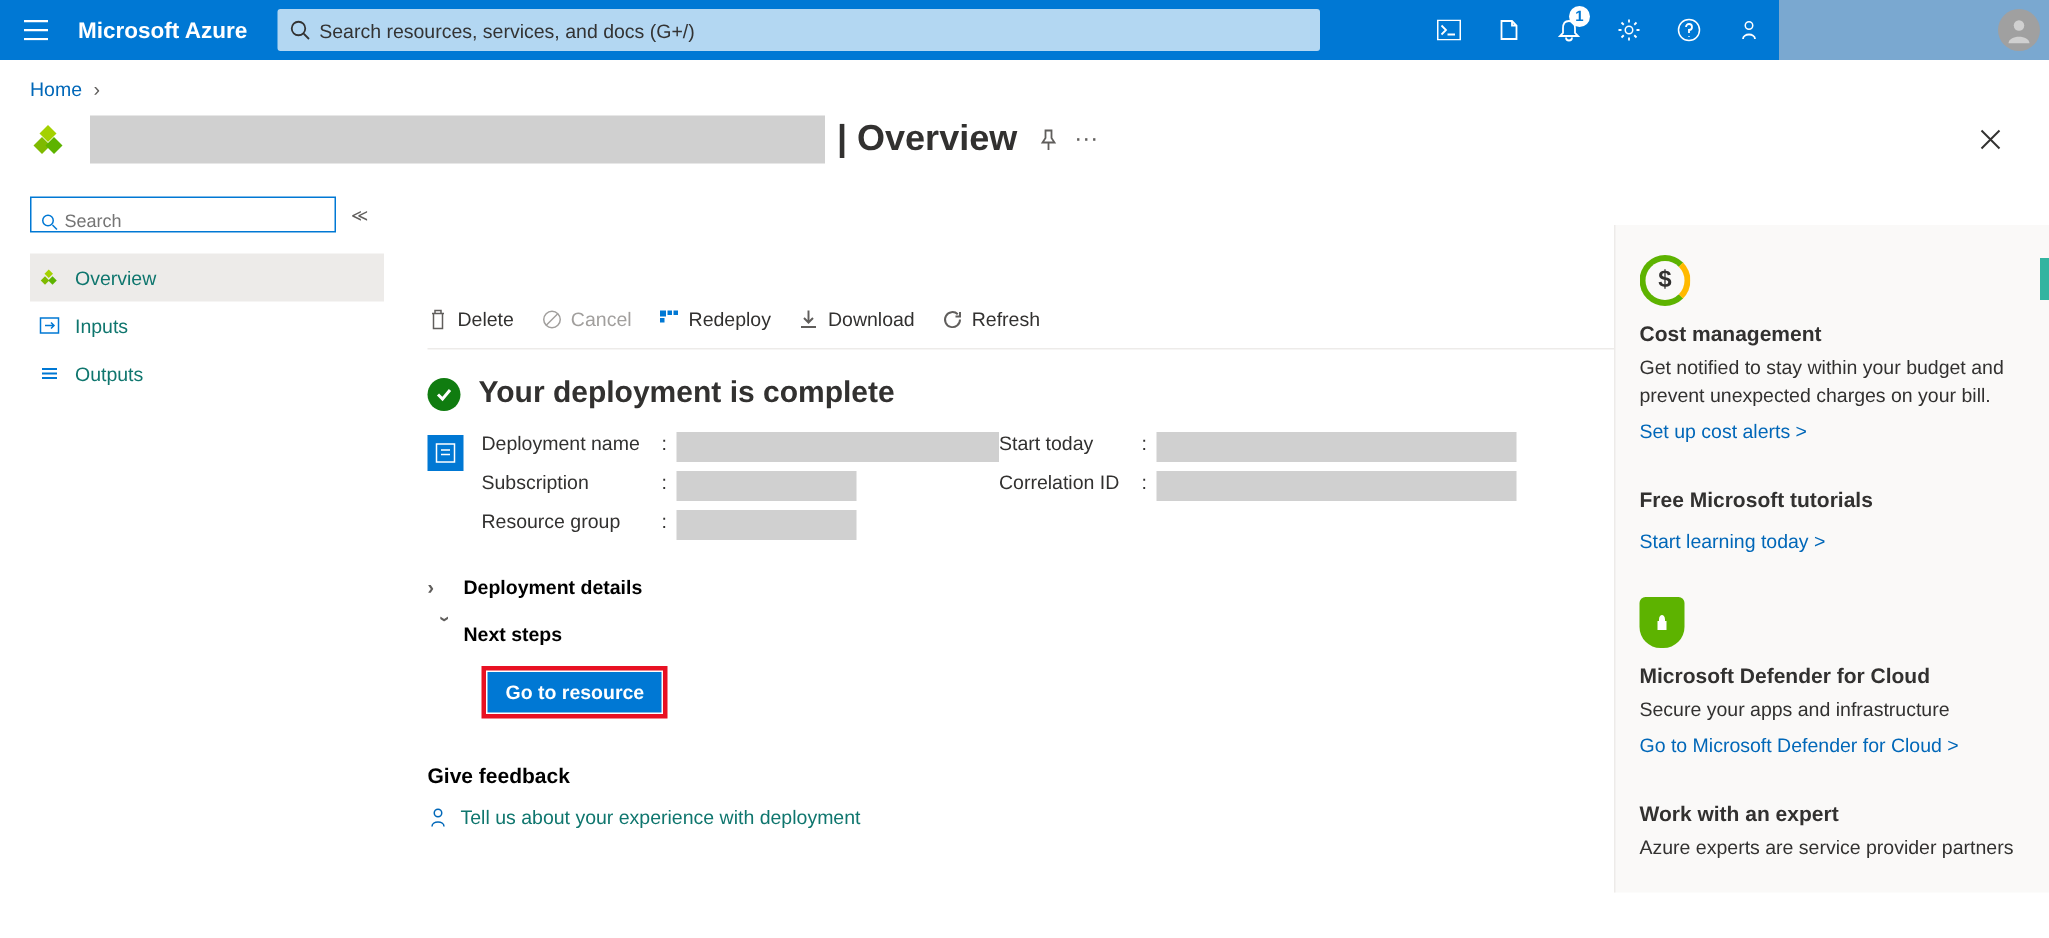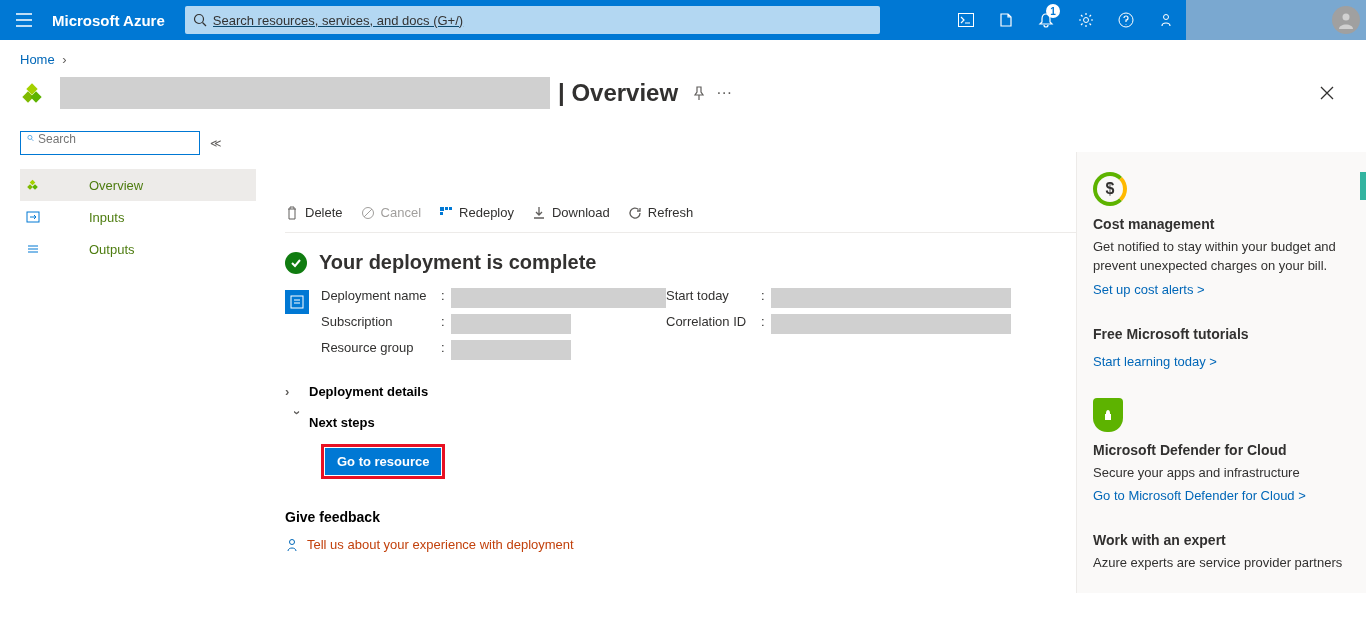--- a/index.html
+++ b/index.html
@@ -3,21 +3,21 @@
 <meta charset="utf-8">
 <style>
 * { margin: 0; padding: 0; box-sizing: border-box; font-family: "Segoe UI", -apple-system, sans-serif; }
 body { background: #fff; overflow: hidden; width: 1366px; height: 625px; }
 
 
 .top-header { background: #0078d4; height: 40px; display: flex; align-items: center; color: #fff; }
 .hamburger { width: 48px; display: flex; justify-content: center; cursor: pointer; }
 .brand { font-size: 15px; font-weight: 600; padding: 0 20px 0 4px; }
 .search-bar { flex: 0 0 695px; background: #b3d7f2; height: 28px; border-radius: 2px; display: flex; align-items: center; padding: 0 8px; }
-.search-bar input { background: transparent; border: none; outline: none; flex: 1; font-size: 13px; color: #0c4a6e; text-decoration: underline; }
+.search-bar input { background: transparent; border: none; outline: none; flex: 1; font-size: 13px; color: #a21caf; }
 .search-bar input::placeholder { color: #333; }
 .top-right { margin-left: auto; display: flex; align-items: center; height: 100%; }
 .top-icon { width: 40px; height: 40px; display: flex; justify-content: center; align-items: center; cursor: pointer; position: relative; }
 .notif-badge { position: absolute; top: 4px; right: 6px; background: #fff; color: #0078d4; border-radius: 50%; width: 14px; height: 14px; font-size: 10px; display: flex; justify-content: center; align-items: center; font-weight: 600; }
 .user-box { width: 180px; height: 40px; background: #7aa8d0; display: flex; align-items: center; justify-content: flex-end; padding-right: 6px; }
 .avatar { width: 28px; height: 28px; background: #a0a0a0; border-radius: 50%; display: flex; justify-content: center; align-items: center; }
 
 
 .breadcrumb { padding: 12px 20px 4px 20px; font-size: 13px; color: #0067b8; }
 .breadcrumb span { cursor: pointer; }
@@ -31,25 +31,25 @@
 .pin-icon { margin-left: 14px; cursor: pointer; color: #605e5c; }
 .ellipsis { margin-left: 10px; cursor: pointer; color: #605e5c; }
 .close-x { margin-left: auto; margin-right: 12px; cursor: pointer; color: #323130; font-size: 16px; }
 .subtype { padding: 0 20px 8px 60px; font-size: 12px; color: #605e5c; margin-top: -6px; }
 
 
 .main-layout { display: flex; height: calc(625px - 130px); }
 
 
 .sidebar { width: 259px; border-right: none; padding: 6px 0 0 20px; }
-.side-search { border: 1px solid #0078d4; height: 24px; width: 180px; display: flex; align-items: flex-start; padding: 0 6px; }
+.side-search { border: 1px solid #0078d4; height: 24px; width: 204px; display: flex; align-items: flex-end; padding: 0 6px; }
 .side-search input { border: none; outline: none; font-size: 12px; flex: 1; }
 .collapse-chev { display: inline-flex; margin-left: 10px; color: #605e5c; cursor: pointer; font-size: 11px; }
 .side-search-row { display: flex; align-items: center; margin-bottom: 14px; }
-.nav-item { display: flex; align-items: center; height: 32px; padding-left: 4px; font-size: 13px; color: #4d7c0f; cursor: pointer; gap: 39px; }
+.nav-item { display: flex; align-items: center; height: 32px; padding-left: 4px; font-size: 13px; color: #0f766e; cursor: pointer; }
 .nav-item.active { background: #edebe9; width: 236px; }
 .nav-icon { width: 18px; display: flex; justify-content: center; margin-right: 8px; }
 
 
 .content { flex: 1; display: flex; align-items: center; }
 .center { flex: 1; padding: 0 0 0 26px; }
 .toolbar { display: flex; gap: 18px; align-items: center; height: 40px; border-bottom: 1px solid #edebe9; }
 .tool-btn { display: flex; align-items: center; font-size: 13px; color: #323130; cursor: pointer; gap: 6px; }
 .tool-btn.disabled { color: #a19f9d; cursor: default; }
 
@@ -62,21 +62,21 @@
 .details-grid { display: grid; grid-template-columns: 120px 225px 95px 250px; font-size: 13px; row-gap: 6px; color: #323130; }
 .redact-s { background: #d0d0d0; height: 20px; }
 
 .expander { display: flex; align-items: center; margin-top: 24px; font-size: 13px; font-weight: 600; cursor: pointer; }
 .exp-chev { width: 24px; color: #605e5c; }
 
 .goto-btn-wrap { margin: 14px 0 0 36px; border: 3px solid #e81123; display: inline-block; padding: 1px; }
 .goto-btn { background: #0078d4; color: #fff; font-size: 13px; font-weight: 600; padding: 6px 12px; cursor: pointer; border: none; }
 
 .feedback-h { font-size: 14px; font-weight: 600; margin-top: 30px; }
-.feedback-link { color: #c2410c; font-size: 13px; display: flex; align-items: center; gap: 8px; margin-top: 12px; cursor: pointer; }
+.feedback-link { color: #0f766e; font-size: 13px; display: flex; align-items: center; gap: 8px; margin-top: 12px; cursor: pointer; }
 
 
 .right-panel { width: 290px; background: #faf9f8; border-left: 1px solid #edebe9; padding: 20px 16px; overflow-y: auto; position: relative; }
 .right-panel::-webkit-scrollbar { width: 16px; }
 .right-panel::-webkit-scrollbar-track { background: #f0f0f0; }
 .right-panel::-webkit-scrollbar-thumb { background: #c8c6c4; }
 .r-section { margin-bottom: 28px; }
 .r-iconrow { margin-bottom: 10px; }
 .r-title { font-size: 14px; font-weight: 600; color: #323130; margin-bottom: 6px; }
 .r-text { font-size: 13px; color: #323130; line-height: 1.45; }

